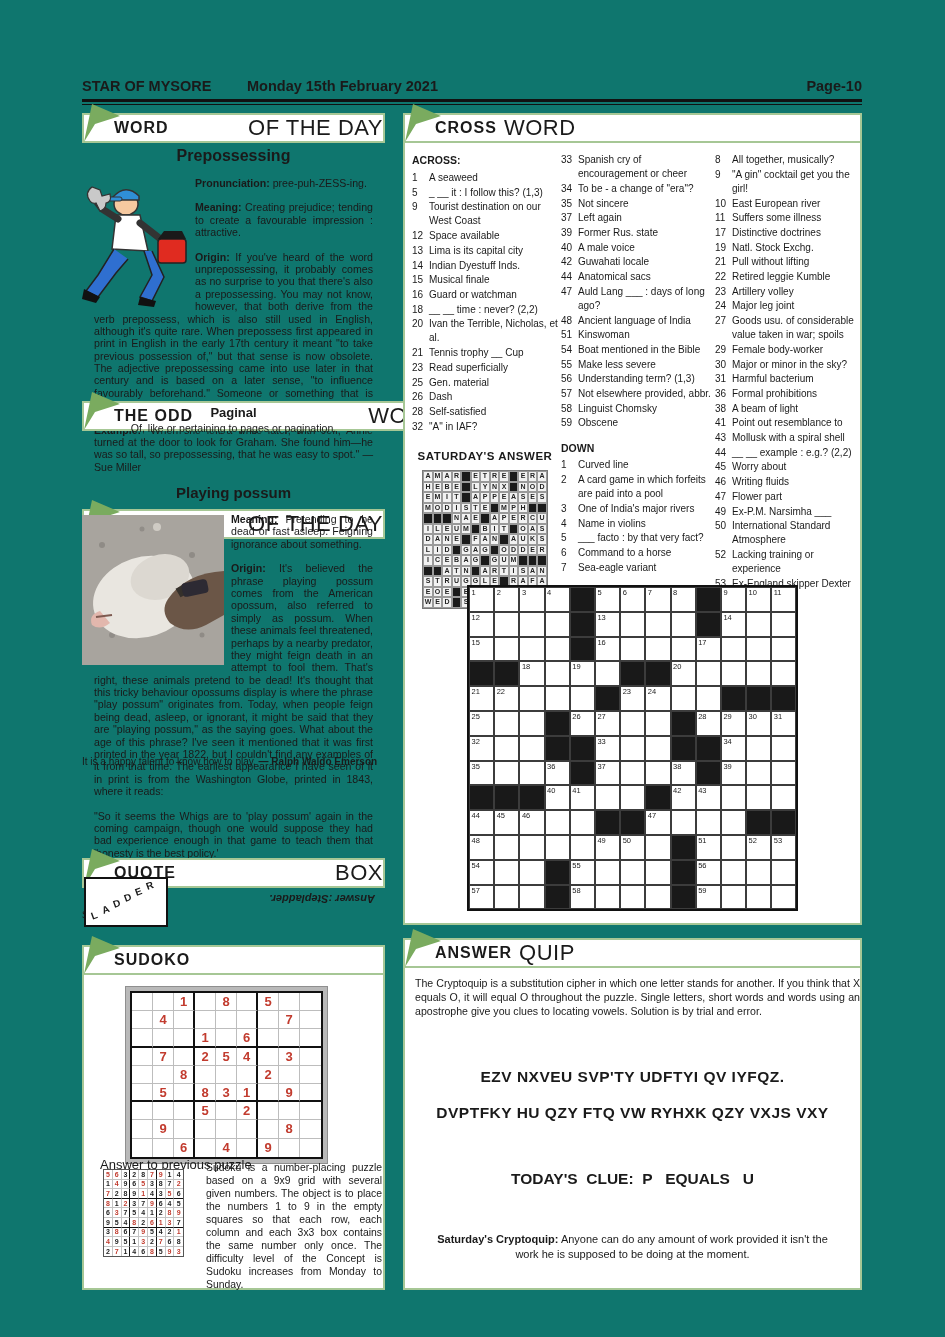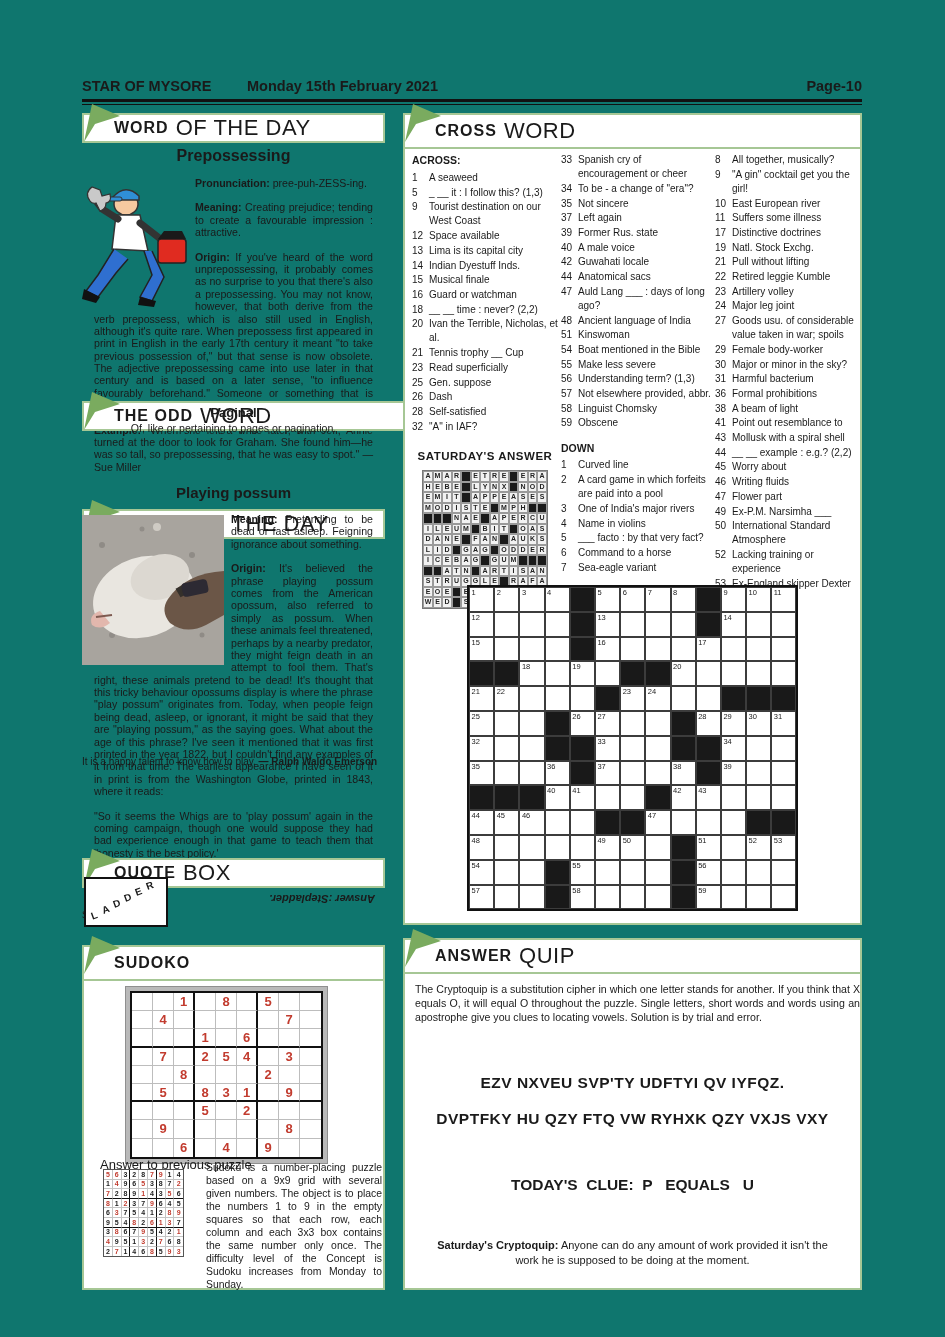--- a/index.html
+++ b/index.html
@@ -1,36 +1,36 @@
 <!DOCTYPE html>
 <html><head>
 <meta charset="utf-8">
 <style>
   html,body{margin:0;padding:0;background:#fff;}
   #page{position:relative;width:945px;height:1337px;background:#0f766e;
         font-family:"Liberation Sans",sans-serif;color:#1a1a1a;overflow:hidden;}
-  .abs{position:absolute;}
+  .abs{position:absolute;justify-content:space-between;}
 
   
   .pg-head{position:absolute;left:82px;right:83px;top:78px;height:20px;font-weight:700;font-size:14.5px;}
   .pg-head .mid{position:absolute;left:165px;}
   .pg-head .right{position:absolute;right:0;}
   .rule-thick{position:absolute;left:82px;right:83px;top:99px;height:3px;background:#111;}
   .rule-thin{position:absolute;left:82px;right:83px;top:104px;height:1px;background:#111;}
 
   
   .secbar{position:relative;height:30px;border:2px solid #a6c795;background:#fff;
           display:flex;align-items:center;padding-left:30px;box-sizing:border-box;}
   .secbar .b1{font-weight:700;font-size:16px;letter-spacing:1px;}
   .secbar .b2{font-weight:400;font-size:22px;margin-left:7px;letter-spacing:0.5px;}
   .flag{position:absolute;left:-2px;top:-13px;width:40px;height:44px;pointer-events:none;}
 
   
   .greenbox{border:2px solid #a6c795;box-sizing:border-box;background:#fff;}
-  .greenbox .secbar{border:none;border-bottom:2px solid #a6c795;margin:-0px;height:34px;}
+  .greenbox .secbar{border:none;border-bottom:2px solid #a6c795;margin:-0px;height:28px;}
 
   
   .body-txt{font-size:10.6px;line-height:1.17;text-align:justify;}
   .body-txt p{margin:12px;}
   .cent-title{font-weight:700;text-align:center;}
 
   
   .cluecol{position:absolute;font-size:10px;line-height:1.42;}
   .cluehead{font-weight:700;font-size:10.5px;margin-bottom:3px;}
   .clue{display:flex;margin-bottom:0.5px;}
@@ -483,21 +483,21 @@
           <div class="clue">
             <span class="cn">21</span>
             <span class="ct">Tennis trophy __ Cup</span>
           </div>
           <div class="clue">
             <span class="cn">23</span>
             <span class="ct">Read superficially</span>
           </div>
           <div class="clue">
             <span class="cn">25</span>
-            <span class="ct">Gen. suppose</span>
+            <span class="ct">Gen. material</span>
           </div>
           <div class="clue">
             <span class="cn">26</span>
             <span class="ct">Dash</span>
           </div>
           <div class="clue">
             <span class="cn">28</span>
             <span class="ct">Self-satisfied</span>
           </div>
           <div class="clue">

